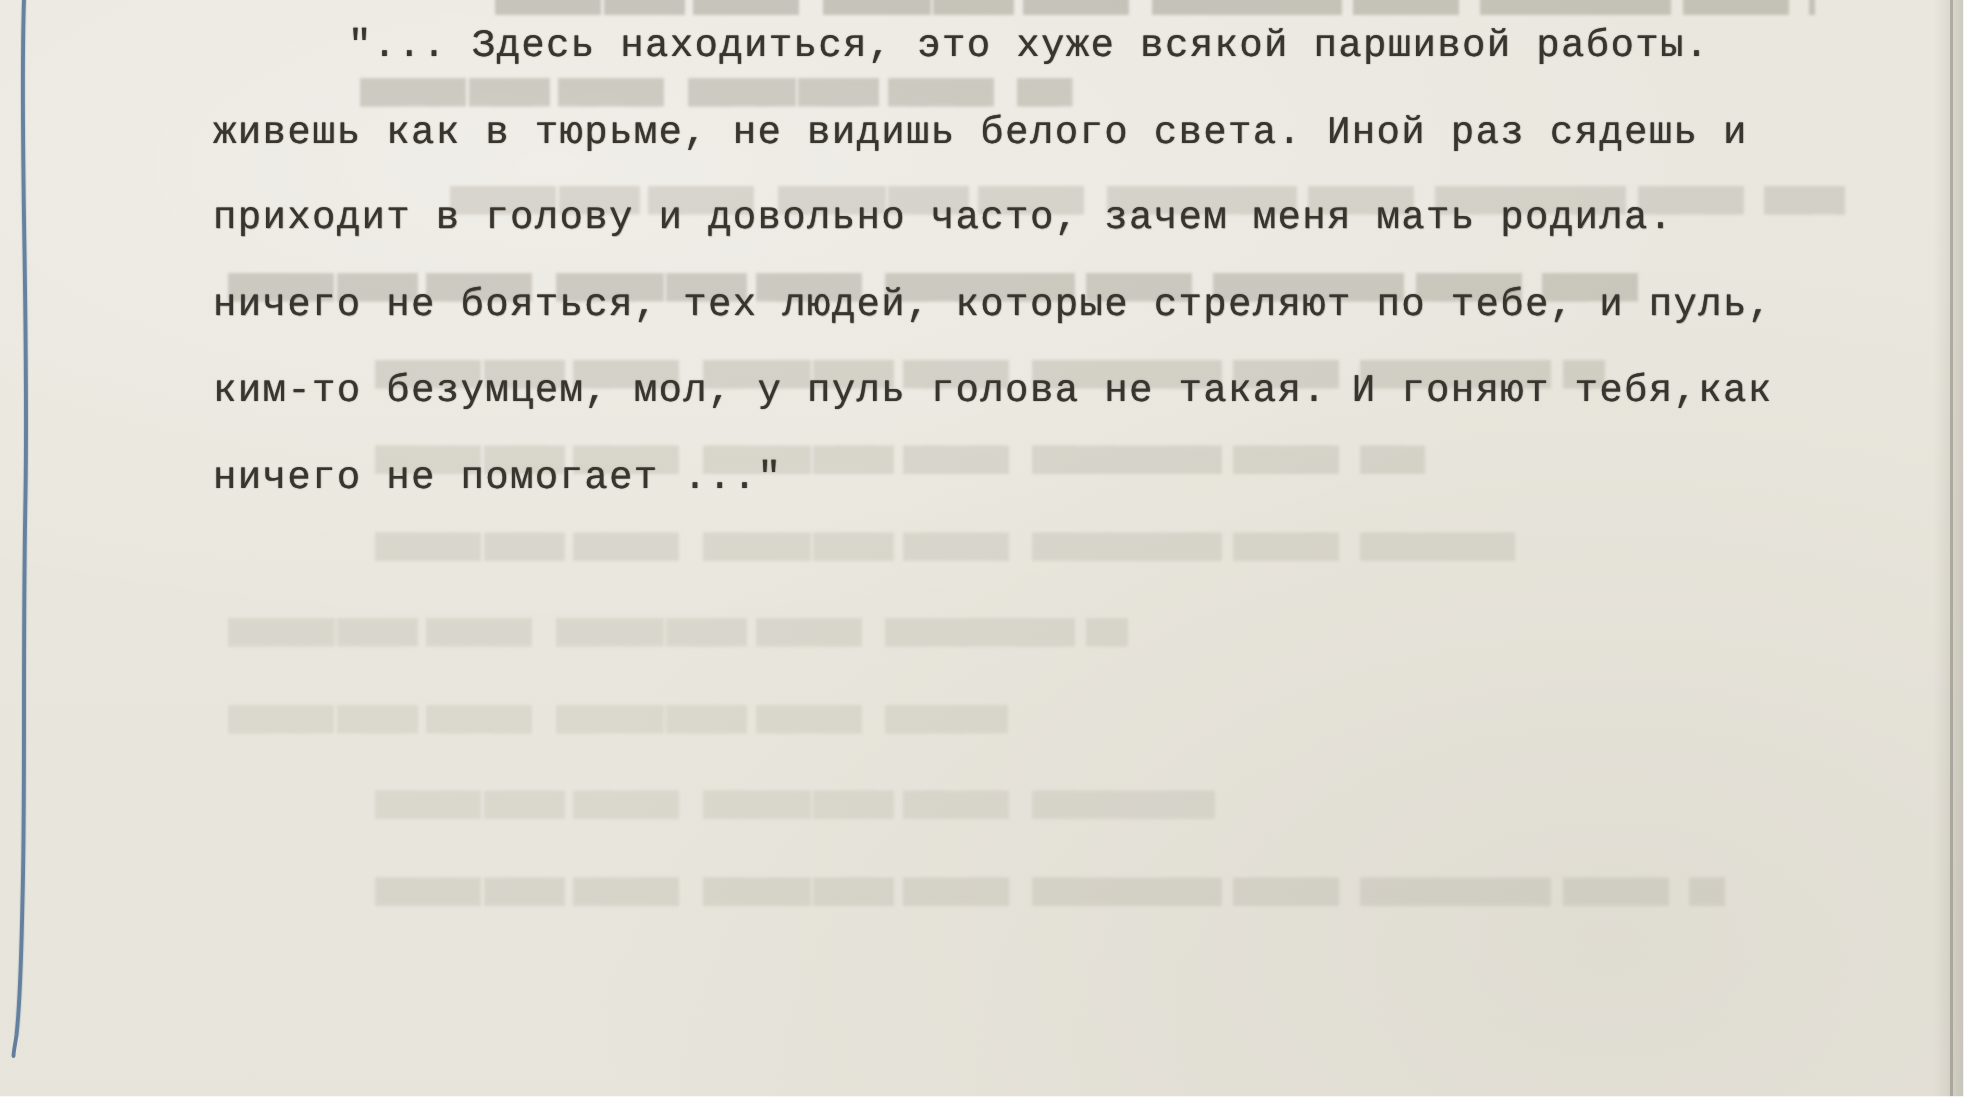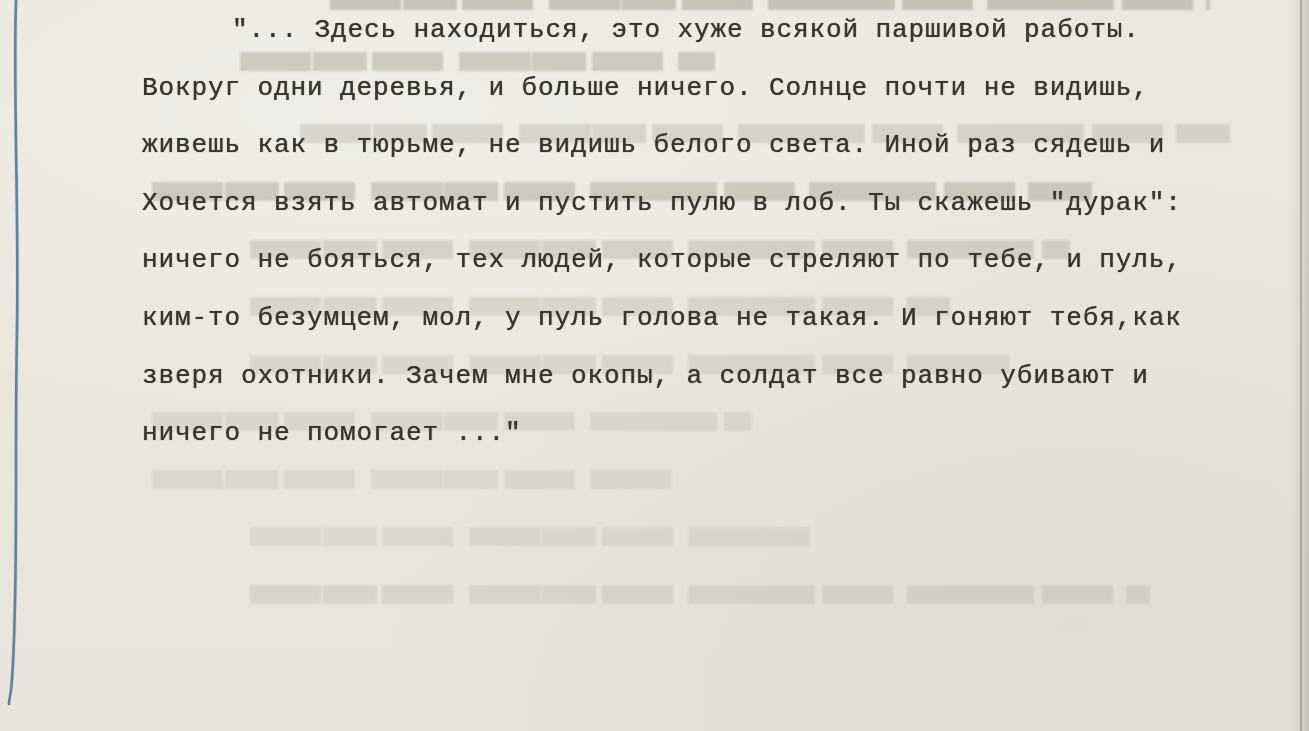--- a/index.html
+++ b/index.html
@@ -71,25 +71,23 @@
   <div class="ghost g9"></div>
   <div class="ghost g10"></div>
 
   <svg class="margin-line-svg" width="40" height="731" viewBox="0 0 40 731">
     <path d="M16,0 C13,90 19,210 17,330 C15,440 17,520 15,600 C14,650 13,672 11,690 C10,697 9,701 9,704" fill="none" stroke="#44688f" stroke-width="2.6" stroke-linecap="round" opacity="0.82"></path>
     <path d="M16,0 C13,90 19,210 17,330 C15,440 17,520 15,600 C14,650 13,672 11,690" fill="none" stroke="#6d8cab" stroke-width="4" stroke-linecap="round" opacity="0.18"></path>
   </svg>
 
   <div class="typed">
     <div class="line indent">"... Здесь находиться, это хуже всякой паршивой работы.</div>
-    <div class="line">Вокруг одни деревья, и больше ничего. Солнце почти не видишь,</div>
     <div class="line">живешь как в тюрьме, не видишь белого света. Иной раз сядешь и</div>
-    <div class="line">Хочется взять автомат и пустить пулю в лоб. Ты скажешь "дурак":</div>
+    <div class="line">приходит в голову и довольно часто, зачем меня мать родила.</div>
     <div class="line">ничего не бояться, тех людей, которые стреляют по тебе, и пуль,</div>
     <div class="line">ким-то безумцем, мол, у пуль голова не такая. И гоняют тебя,как</div>
-    <div class="line">зверя охотники. Зачем мне окопы, а солдат все равно убивают и</div>
     <div class="line">ничего не помогает ..."</div>
   </div>
 
   <div class="edge-shadow"></div>
   <div class="edge-line"></div>
 
 </div>
 
 </body></html>

